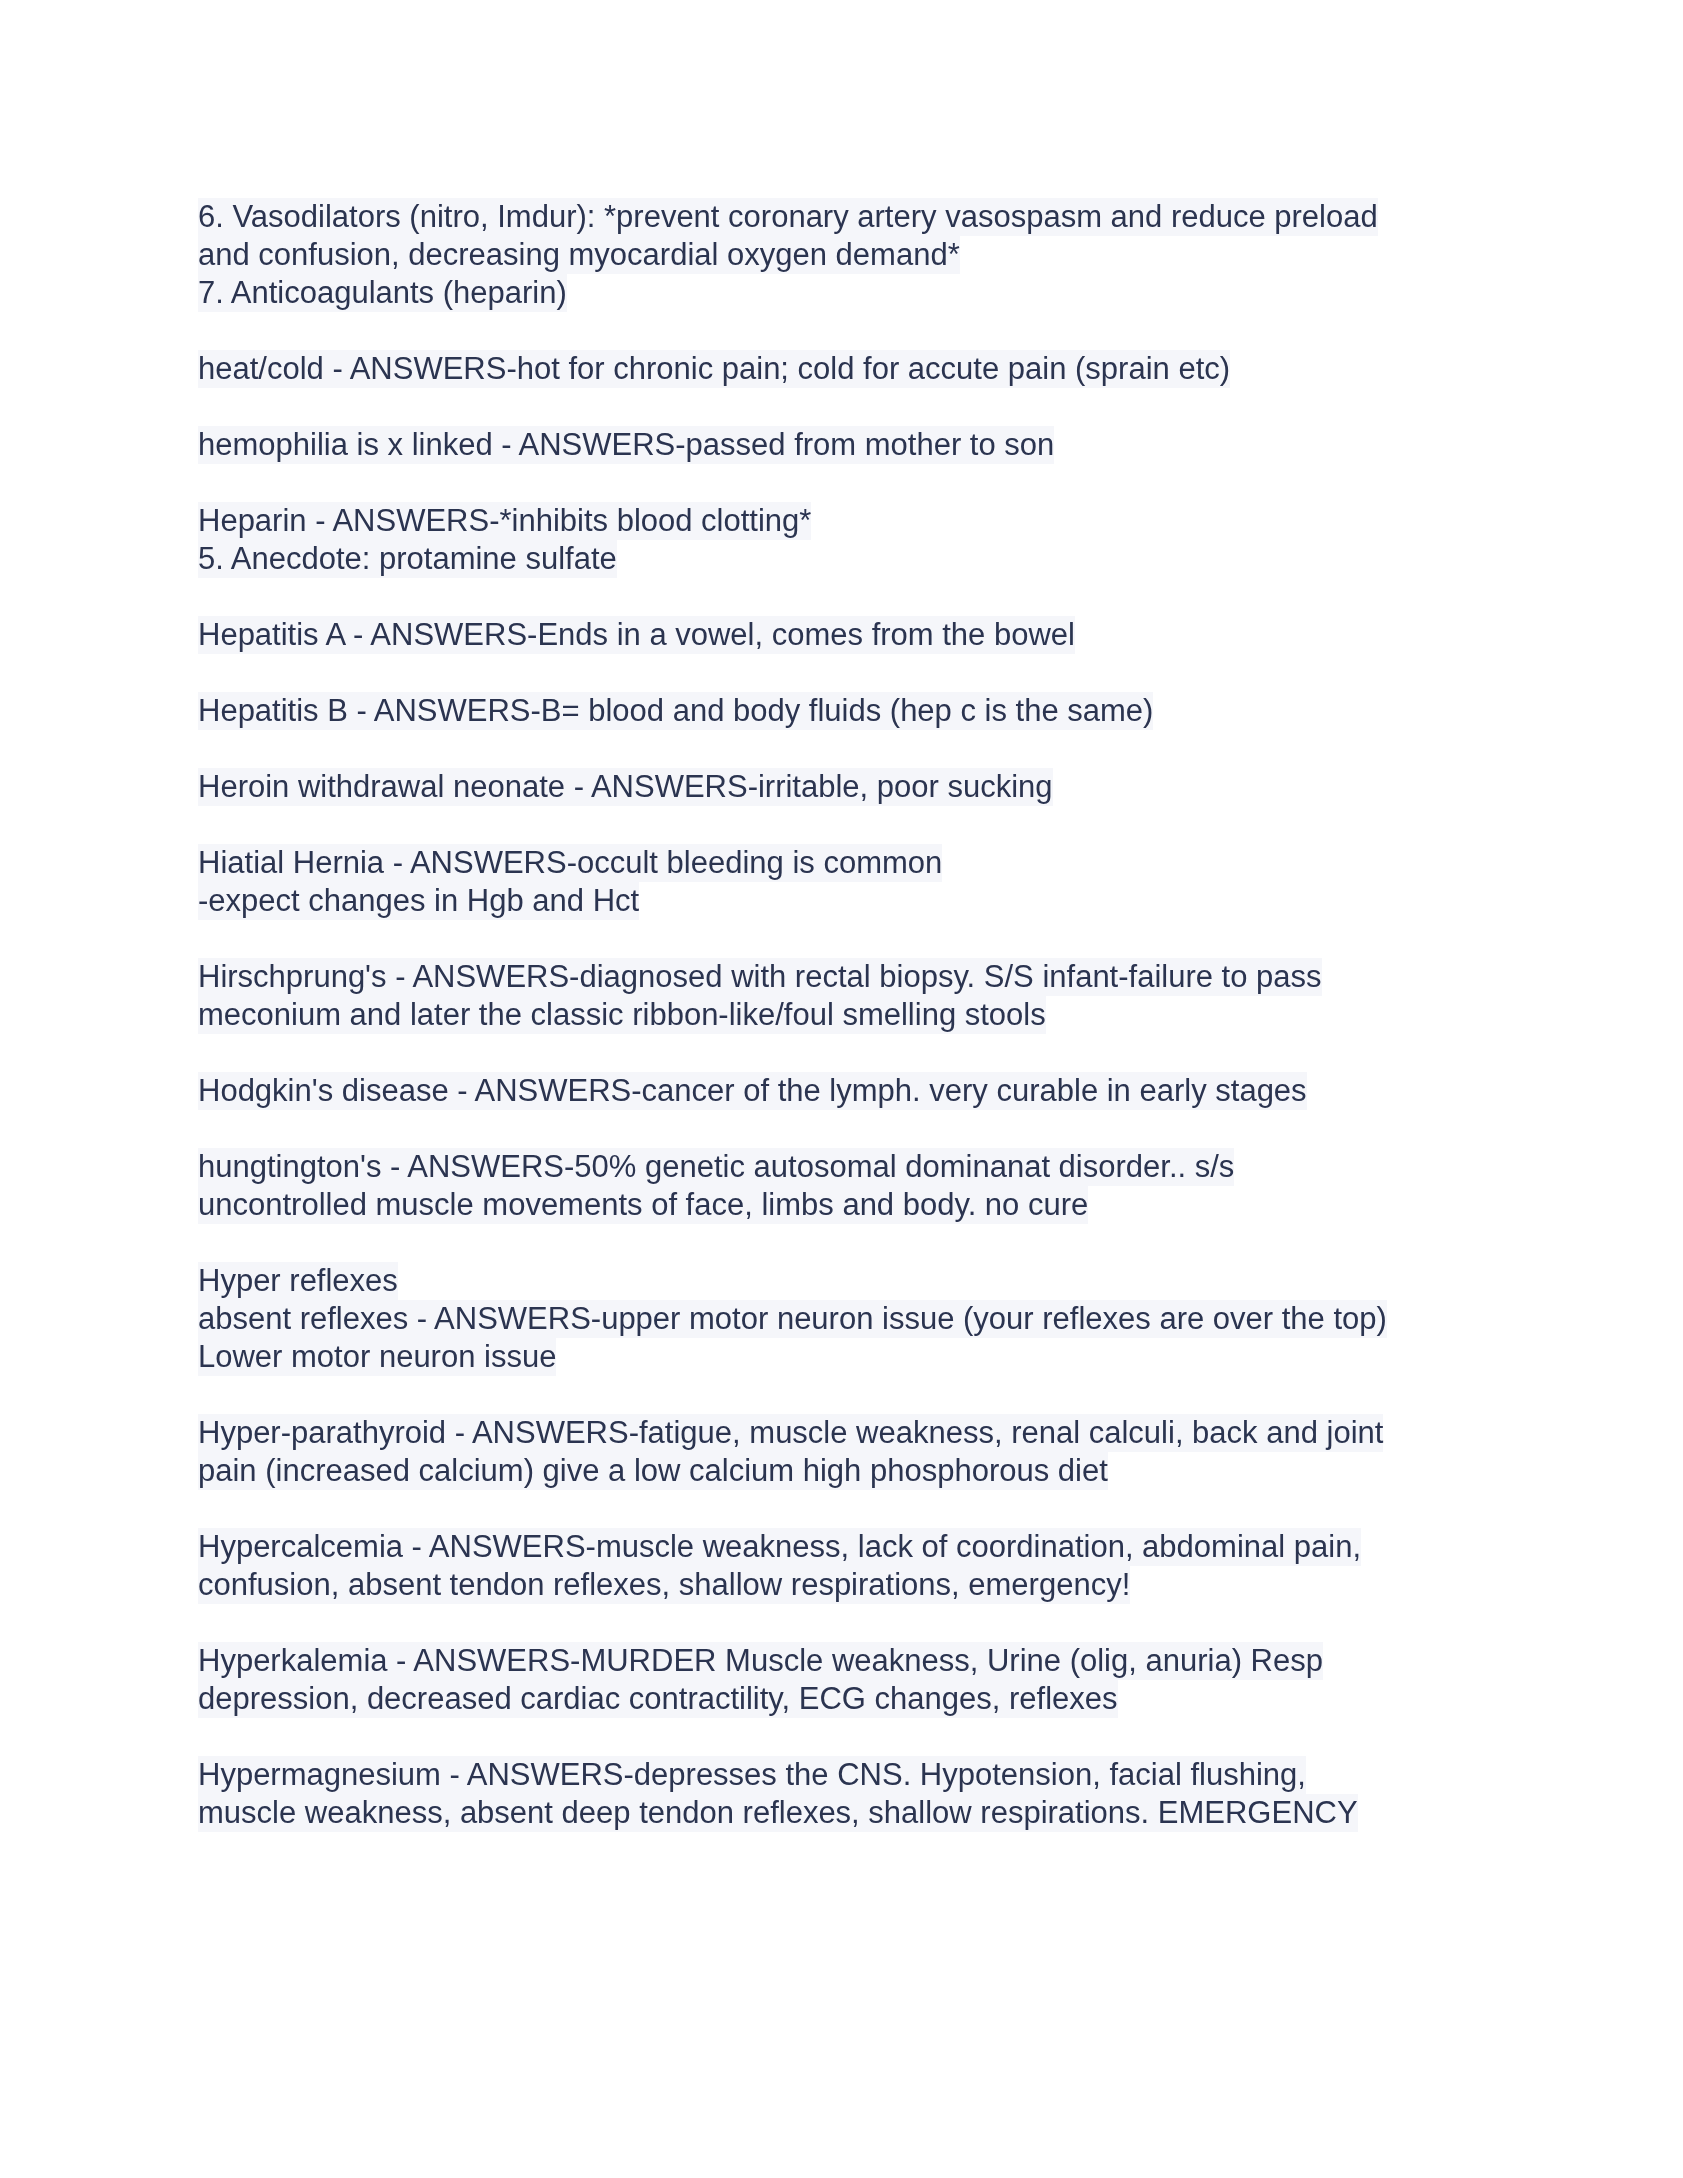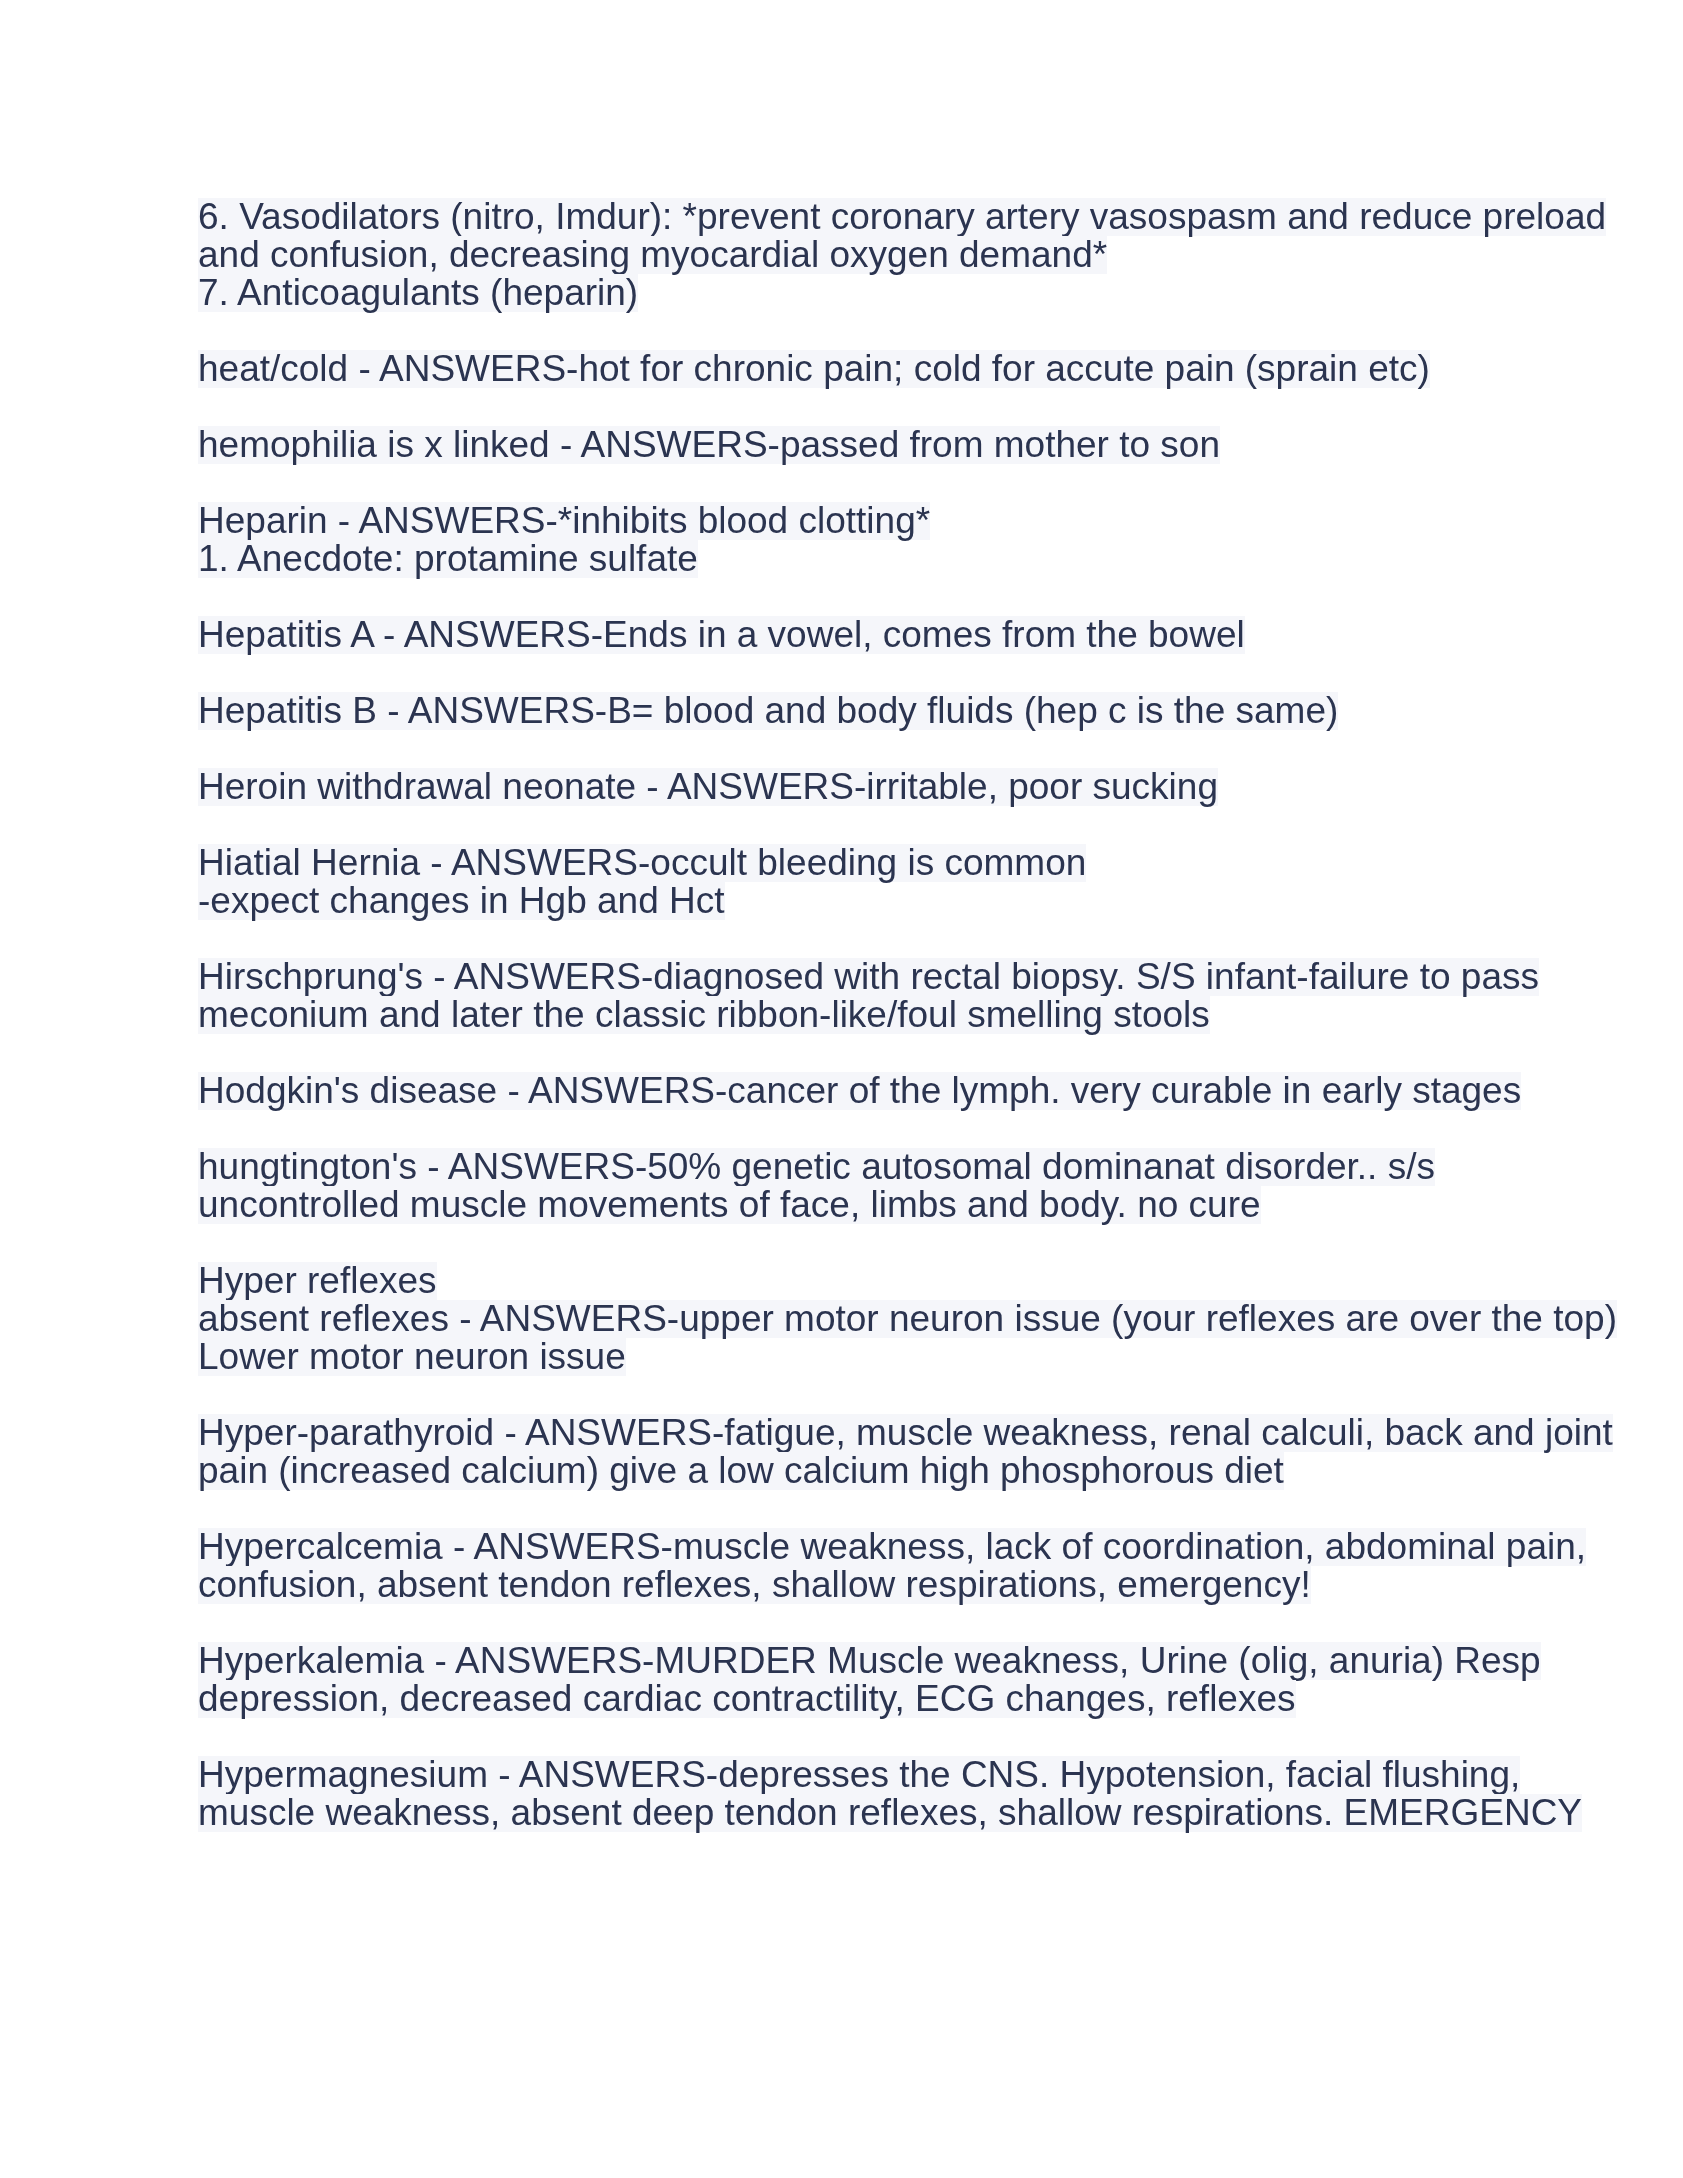--- a/index.html
+++ b/index.html
@@ -12,21 +12,21 @@
     height: 2178px;
     position: relative;
     overflow: hidden;
   }
   .page {
     position: absolute;
     left: 198px;
     top: 198px;
     width: 1307px;
     font-family: "Liberation Sans", sans-serif;
-    font-size: 37px;
+    font-size: 31px;
     line-height: 38px;
     color: #2b3450;
   }
   .para {
     margin: 0 0 38px 0;
     padding: 0;
   }
   .line {
     display: block;
     height: 38px;
@@ -53,21 +53,21 @@
   <div class="para">
     <div class="line"><span>heat/cold - ANSWERS-hot for chronic pain; cold for accute pain (sprain etc)</span></div>
   </div>
 
   <div class="para">
     <div class="line"><span>hemophilia is x linked - ANSWERS-passed from mother to son</span></div>
   </div>
 
   <div class="para">
     <div class="line"><span>Heparin - ANSWERS-*inhibits blood clotting*</span></div>
-    <div class="line"><span>1. Anecdote: protamine sulfate</span></div>
+    <div class="line"><span>5. Anecdote: protamine sulfate</span></div>
   </div>
 
   <div class="para">
     <div class="line"><span>Hepatitis A - ANSWERS-Ends in a vowel, comes from the bowel</span></div>
   </div>
 
   <div class="para">
     <div class="line"><span>Hepatitis B - ANSWERS-B= blood and body fluids (hep c is the same)</span></div>
   </div>
 

